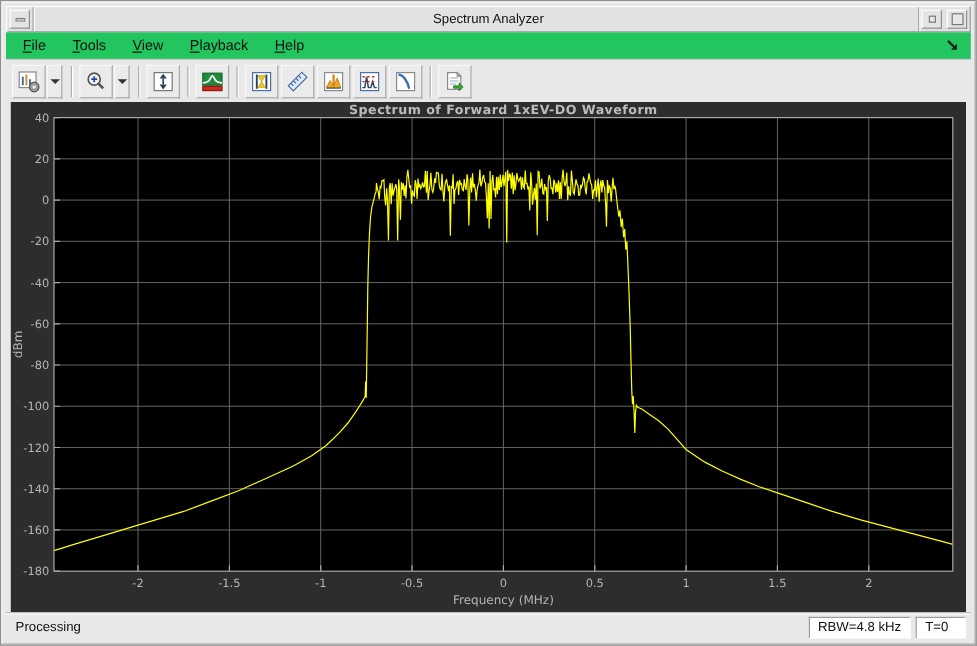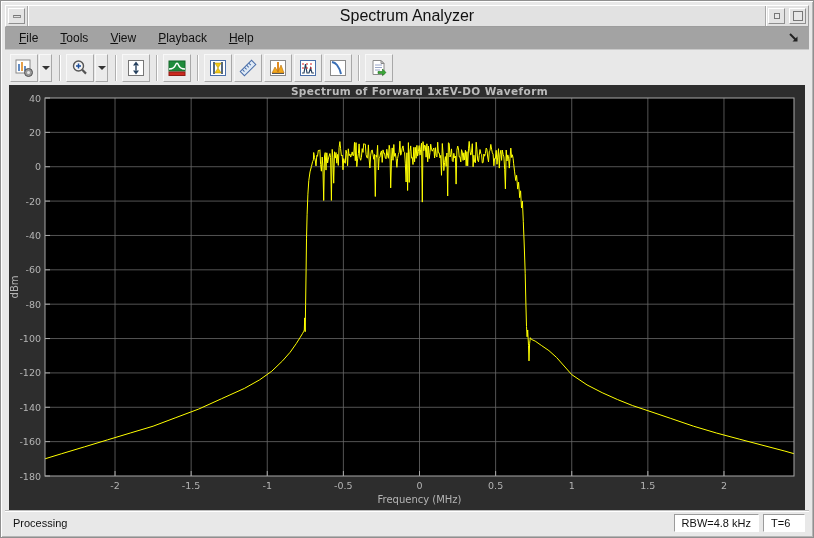--- a/index.html
+++ b/index.html
@@ -30,31 +30,31 @@
     background:#e4e4e4;
     border:1px solid #fff; border-right-color:#8f8f8f; border-bottom-color:#8f8f8f;
     display:flex; align-items:center; justify-content:center;
     cursor:default;
   }
   .tb-dash{ width:8px; height:3px; background:#e0e0e0; border:1px solid #8f8f8f; border-top-color:#777; }
   .tb-sq-small{ width:6px; height:6px; border:1px solid #777; background:#e8e8e8; }
   .tb-sq-big{ width:10px; height:10px; border:1px solid #777; background:#e8e8e8; }
   .tb-title{
     position:absolute; left:0; right:0; text-align:center;
-    font-size:16px; color:#111; pointer-events:none;
+    font-size:11px; color:#111; pointer-events:none;
   }
   .tb-spacer{ flex:1; }
   .tb-sep{ width:1px; height:100%; background:#a8a8a8; box-shadow:1px 0 0 #fff; }
 
   
   .menubar{
     height:23px; flex:0 0 23px;
     display:flex; align-items:center;
     padding:0 6px;
-    background:#a3a3a3;
+    background:#22c55e;
     border-bottom:1px solid #c9c9c9;
     position:relative;
   }
   .menu-item{
     font-size:12px; color:#111;
     padding:3px 8px; margin-right:6px;
     cursor:default;
   }
   .menu-item .accel{ text-decoration:underline; }
   .dock-arrow{
@@ -342,16 +342,16 @@
         <text x="410.5" y="10" fill="#bcbcbc" font-size="10.5" font-weight="bold" letter-spacing="0.4" text-anchor="middle" font-family="DejaVu Sans, sans-serif">Spectrum of Forward 1xEV-DO Waveform</text>
         <text x="410.5" y="418" fill="#b4b4b4" font-size="10" text-anchor="middle" font-family="DejaVu Sans, sans-serif">Frequency (MHz)</text>
         <text x="0" y="0" fill="#b4b4b4" font-size="10" text-anchor="middle" font-family="DejaVu Sans, sans-serif" transform="translate(9,202) rotate(-90)">dBm</text>
       </svg>
   </div>
 
   <div class="statusbar">
     <span class="status-text">Processing</span>
     <span class="status-spacer"></span>
     <span class="status-panel">RBW=4.8 kHz</span>
-    <span class="status-panel" style="min-width:42px;">T=6</span>
+    <span class="status-panel" style="min-width:42px;">T=0</span>
   </div>
 
 </div>
 
 </body></html>

